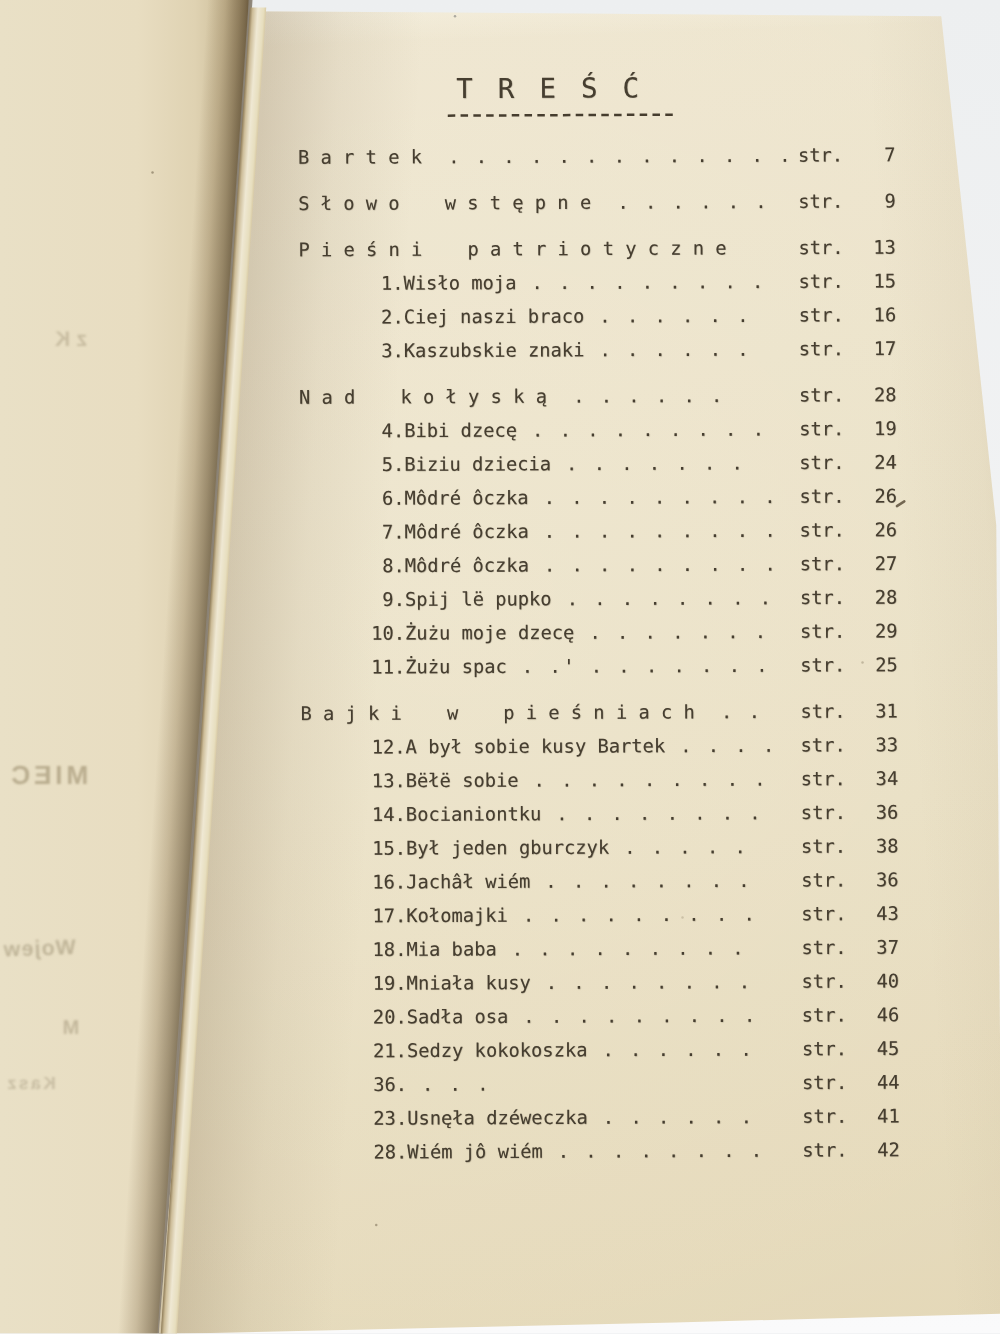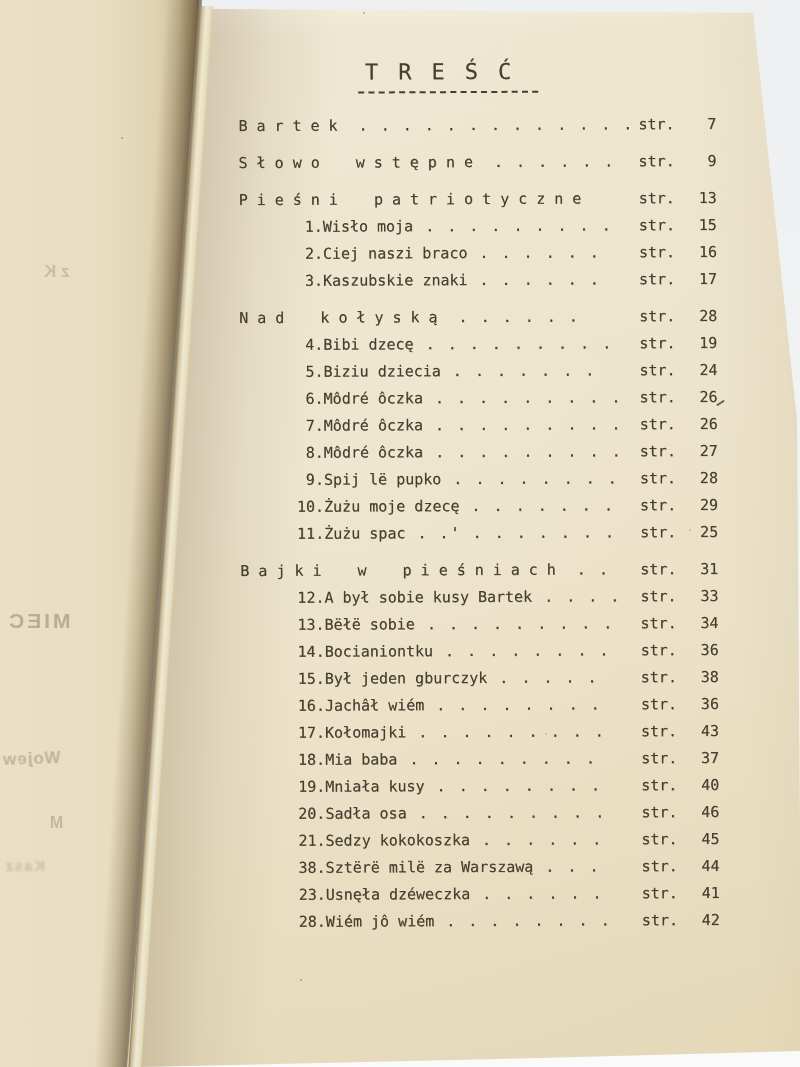--- a/index.html
+++ b/index.html
@@ -284,22 +284,21 @@
           <span class="pg">46</span>
         </div>
         <div class="row item">
           <span class="num">21.</span>
           <span class="label">Sedzy kokokoszka</span>
           <span class="leader">. . . . . .</span>
           <span class="str">str.</span>
           <span class="pg">45</span>
         </div>
         <div class="row item">
-          <span class="num">38.</span>
-          <span class="label">Sztërë milë za Warszawą</span>
+          <span class="num">36.</span>
           <span class="leader">. . .</span>
           <span class="str">str.</span>
           <span class="pg">44</span>
         </div>
         <div class="row item">
           <span class="num">23.</span>
           <span class="label">Usnęła dzéweczka</span>
           <span class="leader">. . . . . .</span>
           <span class="str">str.</span>
           <span class="pg">41</span>

